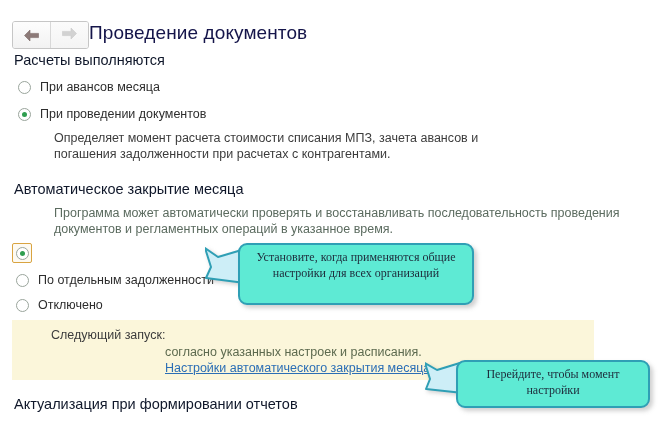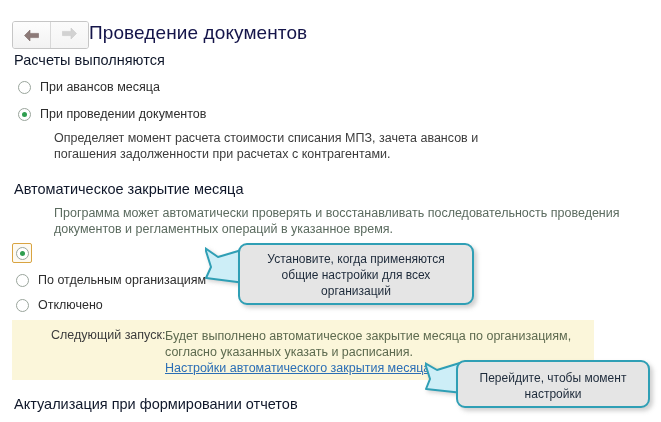--- a/index.html
+++ b/index.html
@@ -154,32 +154,33 @@
     color: #2b6eb5;
     text-decoration: underline;
     cursor: pointer;
     display: inline-block;
   }
 
   
   .callout {
     position: absolute;
     box-sizing: border-box;
-    background: #e5e5e5;
+    background: #5eead4;
     border: 2px solid #2f9fb5;
     border-radius: 9px;
     box-shadow: 3px 3px 4px rgba(120,120,120,0.35);
     color: #1d2a3a;
     font-size: 12px;
     line-height: 16px;
     text-align: center;
     display: flex;
-    align-items: flex-end;
+    align-items: flex-start;
     justify-content: center;
     padding: 4px 8px;
+    font-family: Liberation Serif, serif;
   }
   .callout-tail {
     position: absolute;
     pointer-events: none;
     filter: drop-shadow(2px 2px 2px rgba(120,120,120,0.35));
   }
 
   #callout-organizations {
     left: 238px;
     top: 243px;
@@ -259,35 +260,35 @@
     <span class="radio-circle">
         <span class="dot"></span>
       </span>
   </span>
 </div>
 
 <div class="radio-row" style="left:12px; top:270px;">
   <span class="radio-box">
     <span class="radio-circle"></span>
   </span>
-  <span class="radio-label">По отдельным организациям</span>
+  <span class="radio-label">По отдельным задолженности</span>
 </div>
 
 <div class="radio-row" style="left:12px; top:295px;">
   <span class="radio-box">
     <span class="radio-circle"></span>
   </span>
   <span class="radio-label">Отключено</span>
 </div>
 
 <div class="info-panel">
   <div class="info-label">Следующий запуск:</div>
   <div class="info-body">
-    <span>Будет выполнено автоматическое закрытие месяца по организациям,</span><br>
-    <span>согласно указанных указать и расписания.</span><br>
+    <br>
+    <span>согласно указанных настроек и расписания.</span><br>
     <span class="info-link">Настройки автоматического закрытия месяца.</span>
   </div>
 </div>
 
 <div class="section-head" style="left:14px; top:396px;">Актуализация при формировании отчетов</div>
 
 <svg class="callout-tail" id="tail-organizations" viewBox="0 0 42 40">
   <path d="M40 3 L13 11 L0 2 L6 21 L1 32 L40 37 Z" fill="#cdeef7" stroke="#2f9fb5" stroke-width="2" stroke-linejoin="round"></path>
 </svg>
 <div class="callout" id="callout-organizations">

